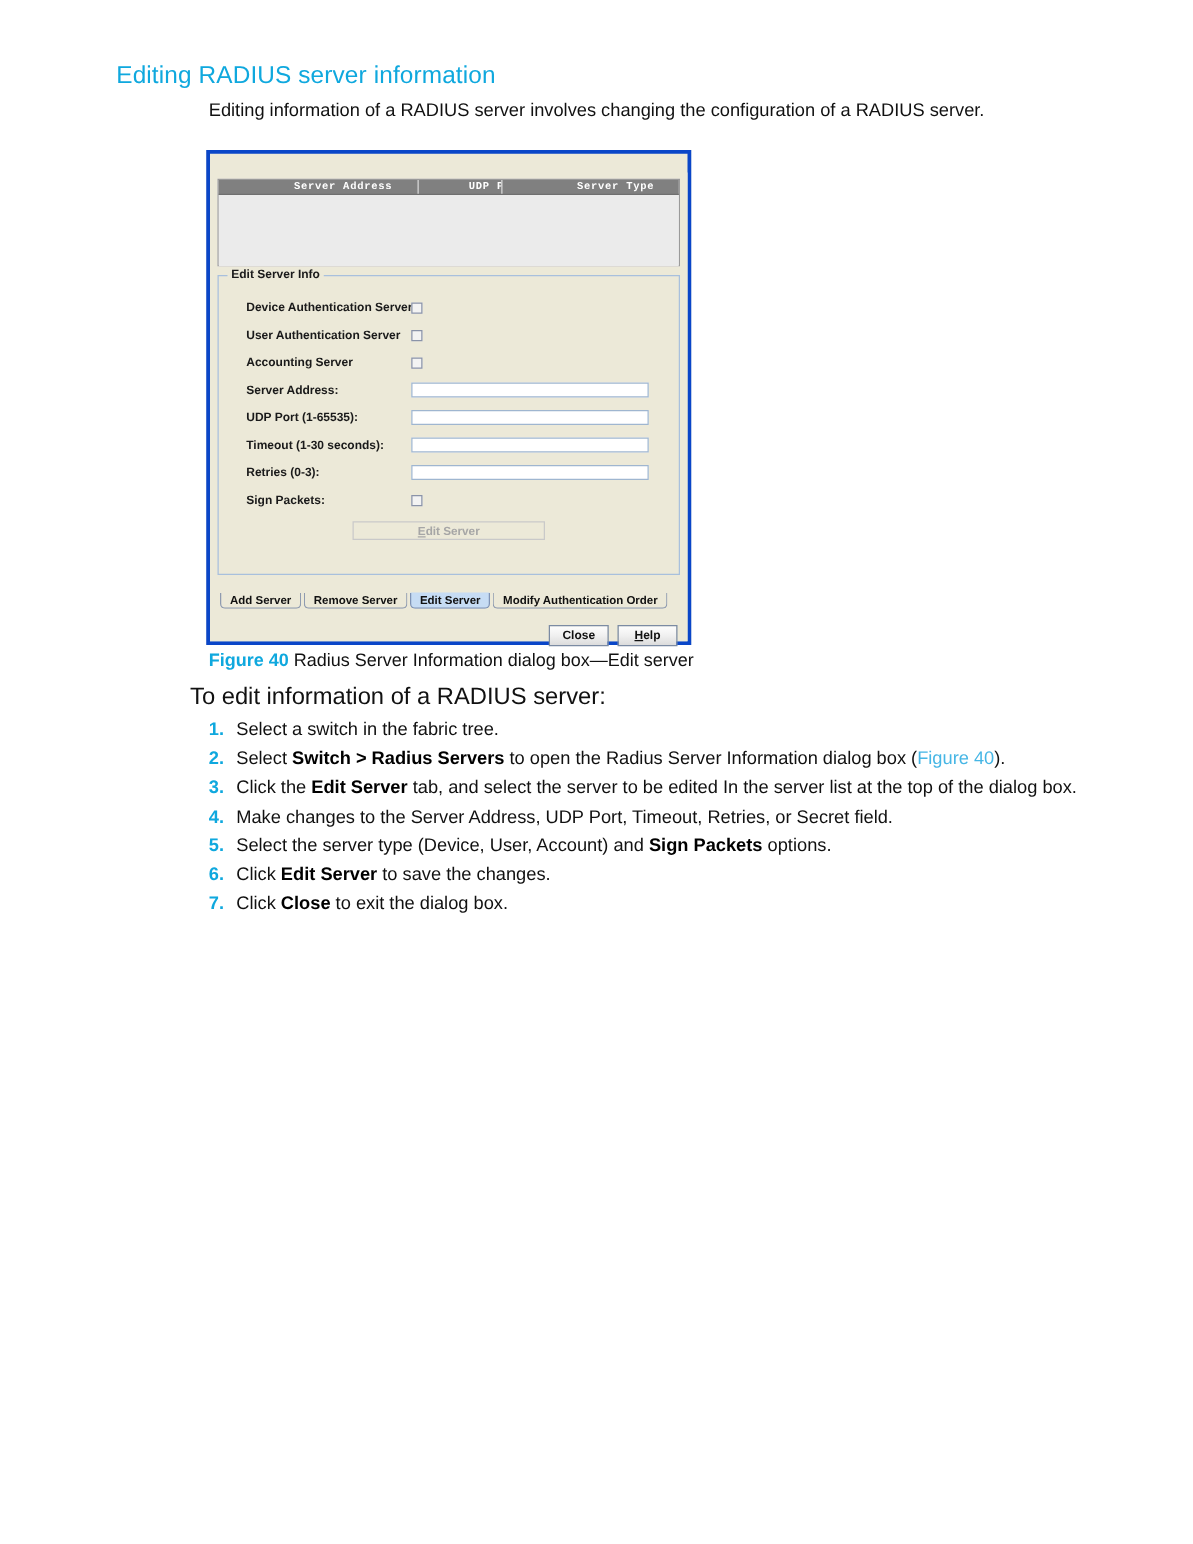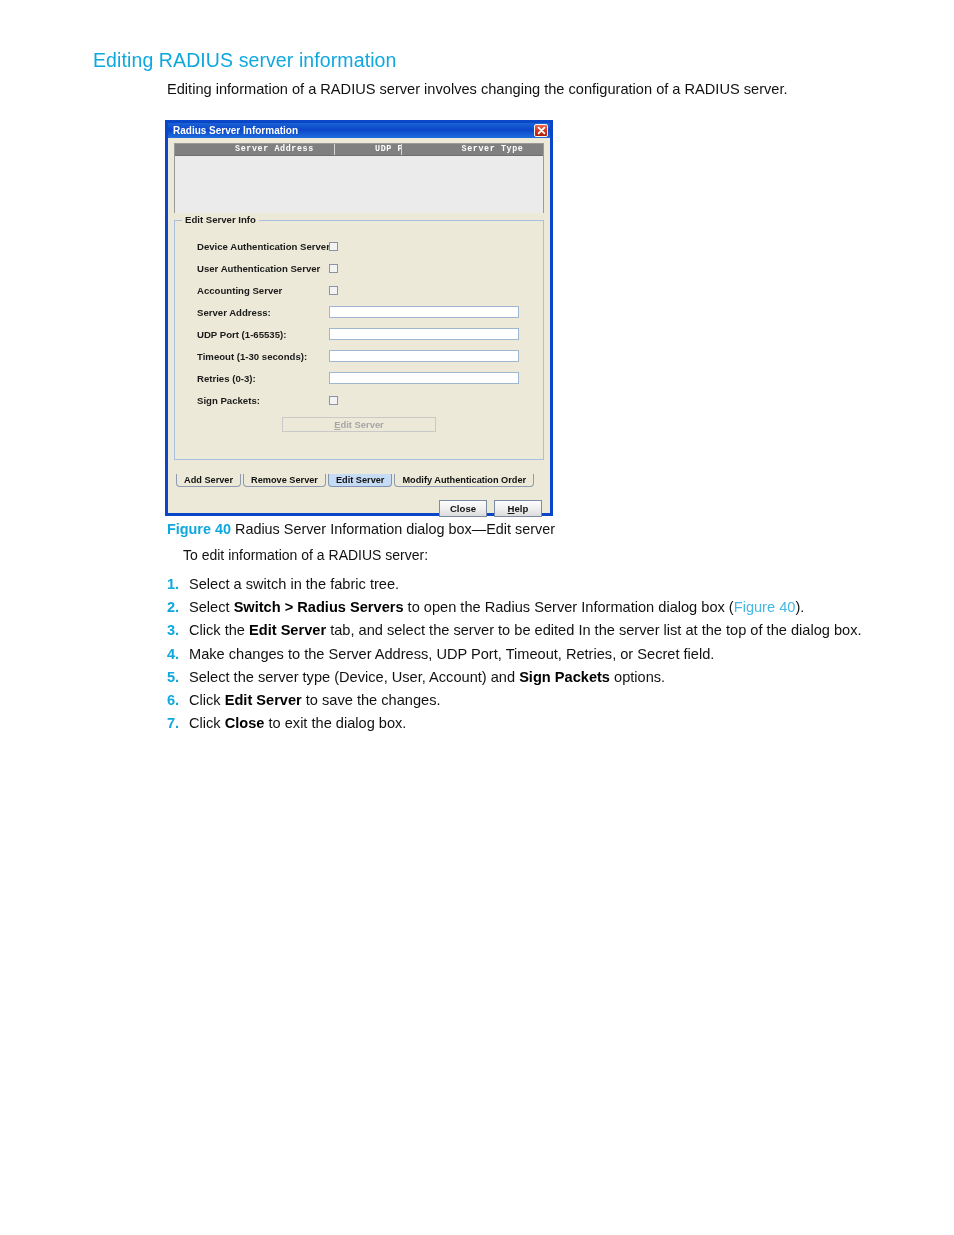--- a/index.html
+++ b/index.html
@@ -264,23 +264,23 @@
     white-space: nowrap;
   }
   .figure-caption .fig-num {
     color: #0FA8DE;
     font-weight: bold;
   }
   .figure-caption .fig-text { color: #111; }
 
   .lead-in {
     position: absolute;
-    left: 183px;
+    left: 152px;
     top: 547px;
-    font-size: 14px;
+    font-size: 19px;
     color: #111;
     white-space: nowrap;
   }
 
   
   .steps {
     position: absolute;
     left: 167px;
     top: 576px;
     width: 730px;
@@ -317,28 +317,20 @@
 <body>
 
 <div class="page">
 
   <div class="heading">Editing RADIUS server information</div>
 
   <div class="intro-para">Editing information of a RADIUS server involves changing the configuration of a RADIUS server.</div>
 
   <div class="dialog">
 
-    <div class="titlebar">
-      <div class="titlebar-text">Radius Server Information</div>
-      <div class="close-btn">
-        <svg width="9" height="9" viewBox="0 0 9 9" aria-hidden="true">
-          <path d="M1.6 1.6 L7.4 7.4 M7.4 1.6 L1.6 7.4" stroke="#ffffff" stroke-width="1.8" stroke-linecap="round"></path>
-        </svg>
-      </div>
-    </div>
 
     <div class="dialog-body">
 
       <div class="server-list">
         <div class="list-header">
           <div class="col col-addr">Server Address</div>
           <div class="col col-port">UDP Port</div>
           <div class="col col-type">Server Type</div>
         </div>
         <div class="list-body"></div>

